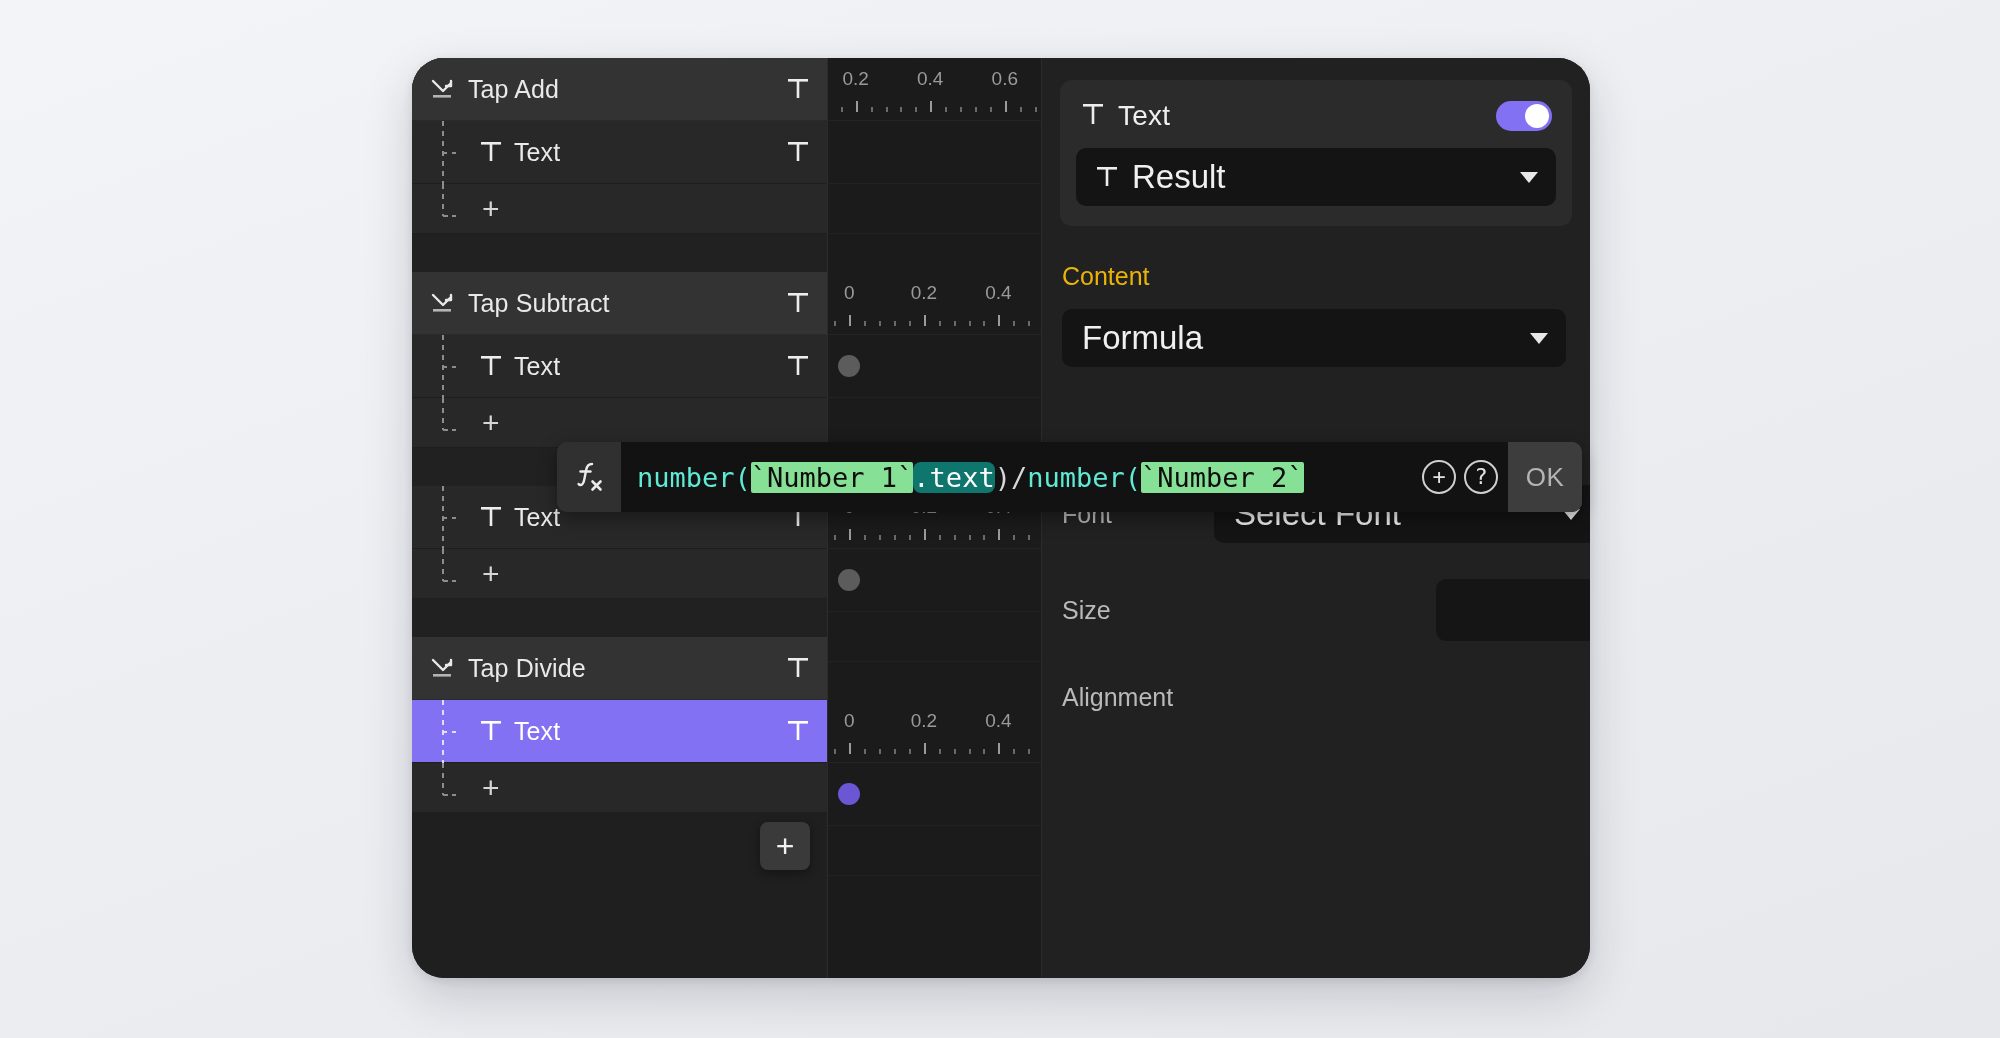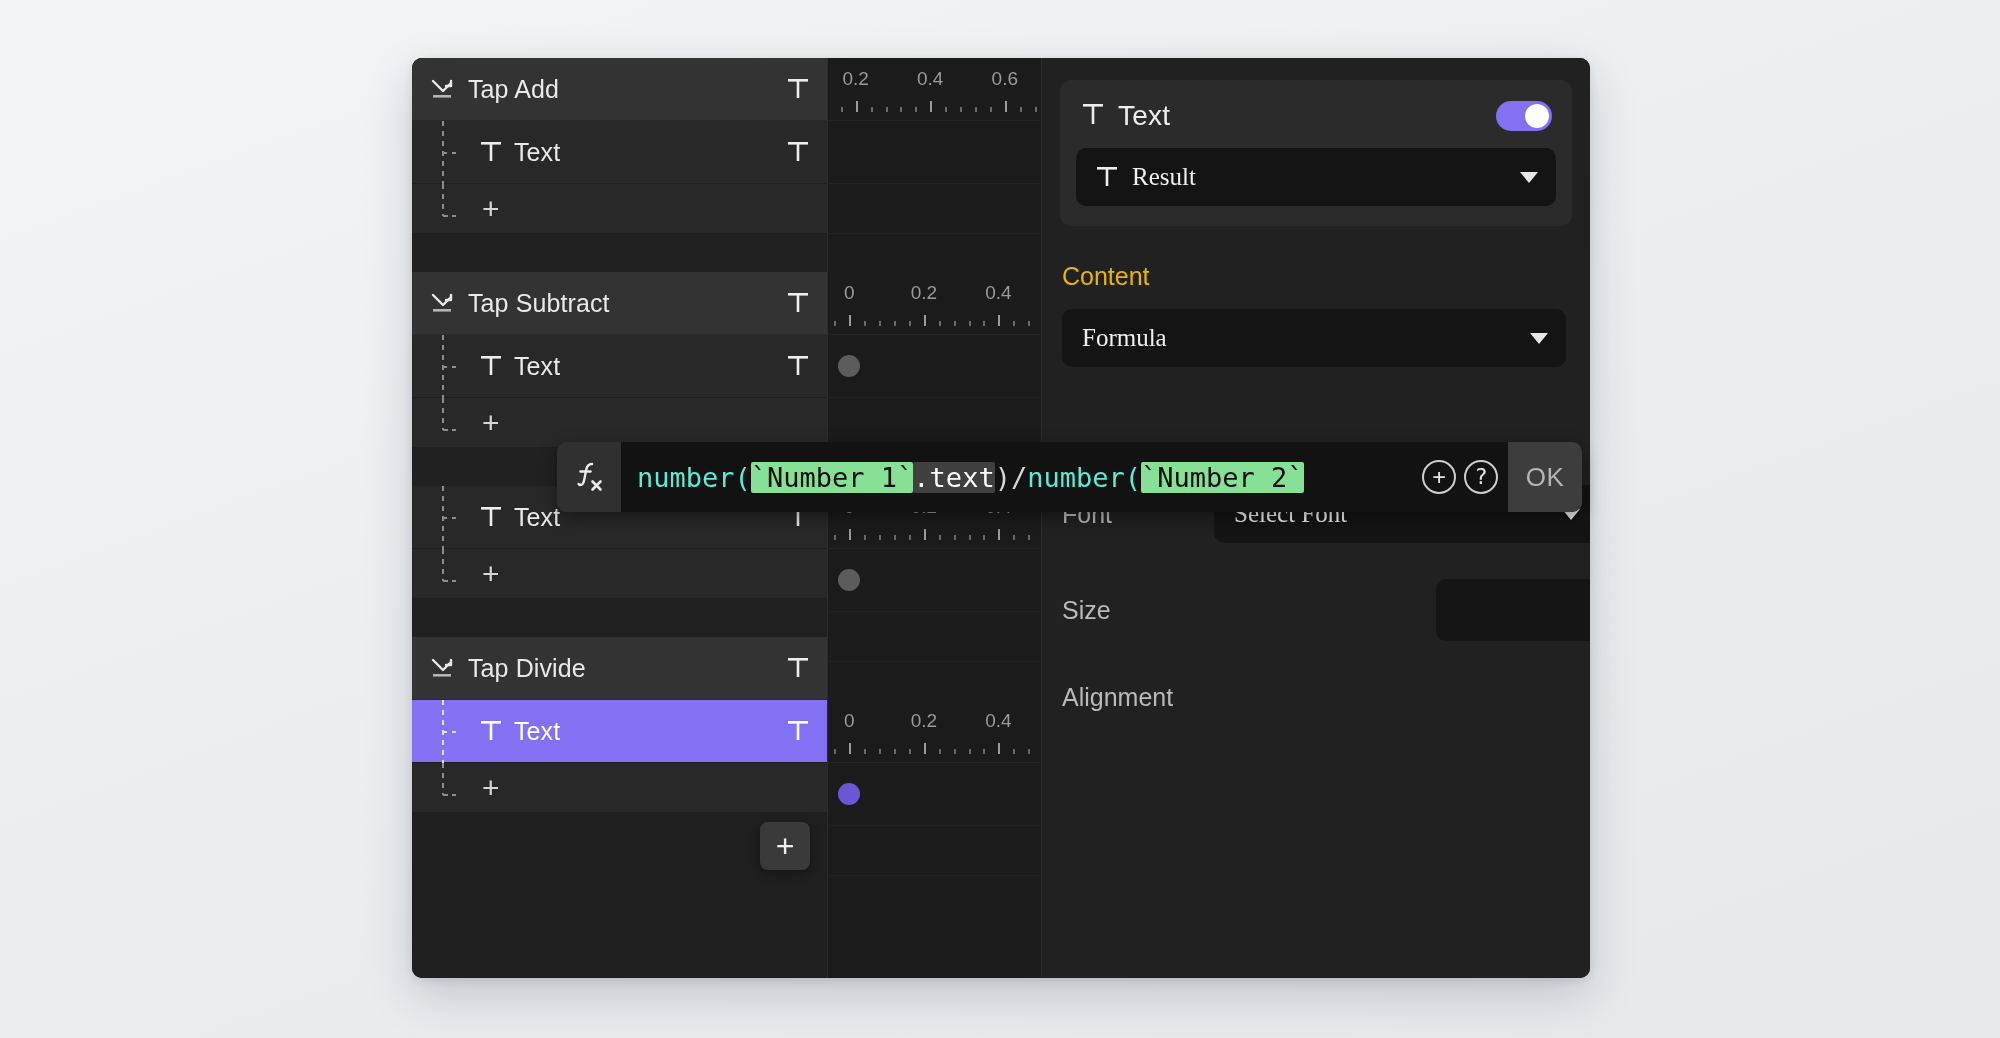--- a/index.html
+++ b/index.html
@@ -12,21 +12,21 @@
     background: linear-gradient(160deg, #f3f4f7 0%, #eceef2 45%, #e6e8ec 100%);
     position: relative;
   }
 
   
   #app-window {
     position: absolute;
     left: 412px; top: 58px;
     width: 1178px; height: 920px;
     background: #212121;
-    border-radius: 10px;
+    border-radius: 32px;
     box-shadow: 0 18px 48px rgba(30,34,45,.18), 0 3px 10px rgba(30,34,45,.10);
     overflow: hidden;
     display: flex;
   }
 
   
   #layer-tree {
     width: 415px;
     background: #1f1f1f;
     flex: 0 0 415px;
@@ -137,21 +137,21 @@
 
   .select {
     background: #141414;
     border-radius: 10px;
     height: 58px;
     display: flex; align-items: center;
     padding: 0 18px 0 20px;
     position: relative;
   }
   .select .sel-label {
-    color: #f0f0f0; font-size: 25px; white-space: nowrap; font-family: Liberation Serif, serif;
+    color: #f0f0f0; font-size: 33px; white-space: nowrap;
   }
   .select .caret {
     margin-left: auto;
     width: 0; height: 0;
     border-left: 9px solid transparent;
     border-right: 9px solid transparent;
     border-top: 11px solid #e8e8e8;
   }
   .select .sel-icon { margin-right: 14px; width: 22px; height: 24px; flex:0 0 22px;}
 
@@ -208,21 +208,21 @@
     font-family: "DejaVu Sans Mono", monospace;
     font-size: 27px;
     white-space: nowrap;
     overflow: hidden;
     position: relative;
   }
   .tok { white-space: pre; }
   .tok-fn    { color: #5eead4; }
   .tok-punct { color: #d8d8d8; }
   .tok-chip-green { background: #86e096; color: #0d0d0d; border-radius: 2px; }
-  .tok-chip-gray  { background: #404040; color: #ffffff; border-radius: 2px; }
+  .tok-chip-gray  { background: #0f766e; color: #ffffff; border-radius: 8px; }
   #formula-actions {
     position: absolute; right: 0; top: 0; bottom: 0;
     display: flex; align-items: center; gap: 8px;
     padding-right: 10px;
     background: linear-gradient(90deg, rgba(18,18,18,0) 0%, #121212 18%, #121212 100%);
     padding-left: 26px;
   }
   .circ-btn {
     width: 34px; height: 34px; border-radius: 50%;
     border: 2px solid #cfcfcf;

